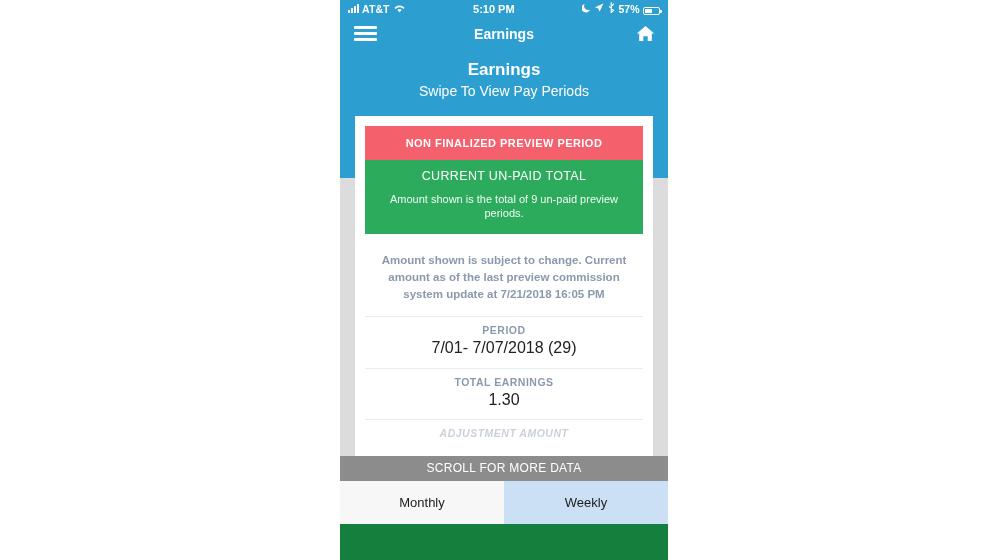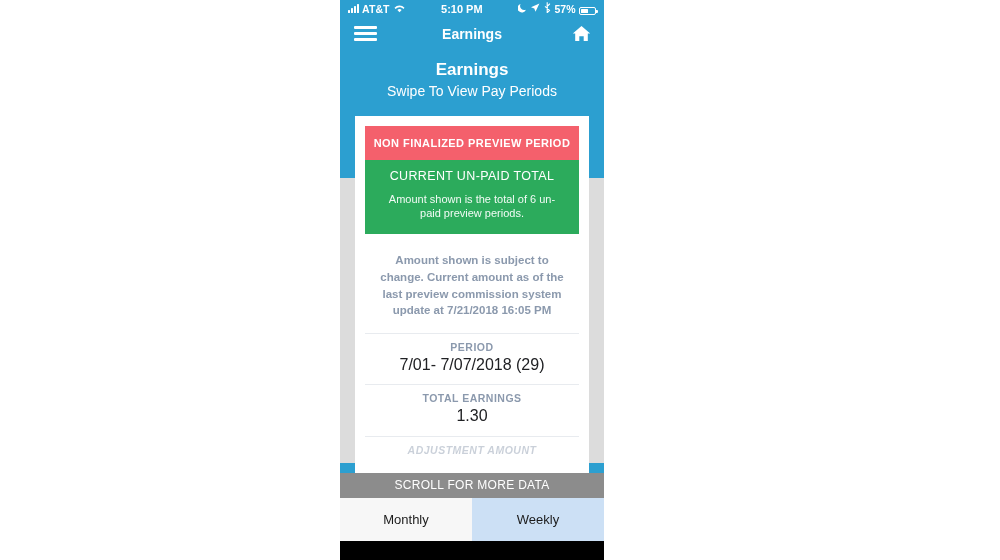--- a/index.html
+++ b/index.html
@@ -1,18 +1,18 @@
 <!DOCTYPE html>
 <html><head>
 <meta charset="utf-8">
 <style>
   html,body{margin:0;padding:0;background:#ffffff;}
   body{width:1000px;height:560px;overflow:hidden;font-family:"Liberation Sans",sans-serif;}
   .stage{position:relative;width:1000px;height:560px;background:#ffffff;}
-  .phone{position:absolute;left:340px;top:0;width:264px;height:560px;background:#000000;overflow:hidden;}
+  .phone{position:absolute;left:340px;top:0;width:328px;height:560px;background:#15803d;overflow:hidden;}
 
   
   .statusbar{height:17px;background:#2c9fd0;color:#ffffff;display:flex;align-items:center;
              justify-content:space-between;padding:0 8px;box-sizing:border-box;font-size:10.5px;font-weight:bold;}
   .sb-left{display:flex;align-items:center;gap:3px;}
   .sb-right{display:flex;align-items:flex-end;gap:3.5px;}
   .bars{display:flex;align-items:flex-end;gap:1px;height:9px;}
   .bars i{display:block;width:2px;background:#fff;border-radius:.5px;}
   .bars i:nth-child(1){height:3px;}
   .bars i:nth-child(2){height:5px;}
@@ -133,21 +133,21 @@
 
     <div class="carousel">
       <div class="side-strip left"></div>
       <div class="side-strip right"></div>
 
       <div class="card">
         <div class="banner">NON FINALIZED PREVIEW PERIOD</div>
 
         <div class="greenbox">
           <div class="amount-label">CURRENT UN-PAID TOTAL</div>
-          <div class="green-note">Amount shown is the total of 6 un-paid preview periods.</div>
+          <div class="green-note">Amount shown is the total of 9 un-paid preview periods.</div>
         </div>
 
         <div class="disclaimer">Amount shown is subject to change. Current amount as of the last preview commission system update at 7/21/2018 16:05 PM</div>
 
         <div class="row">
           <div class="row-label">PERIOD</div>
           <div class="row-value">7/01- 7/07/2018 (29)</div>
         </div>
 
         <div class="row">

